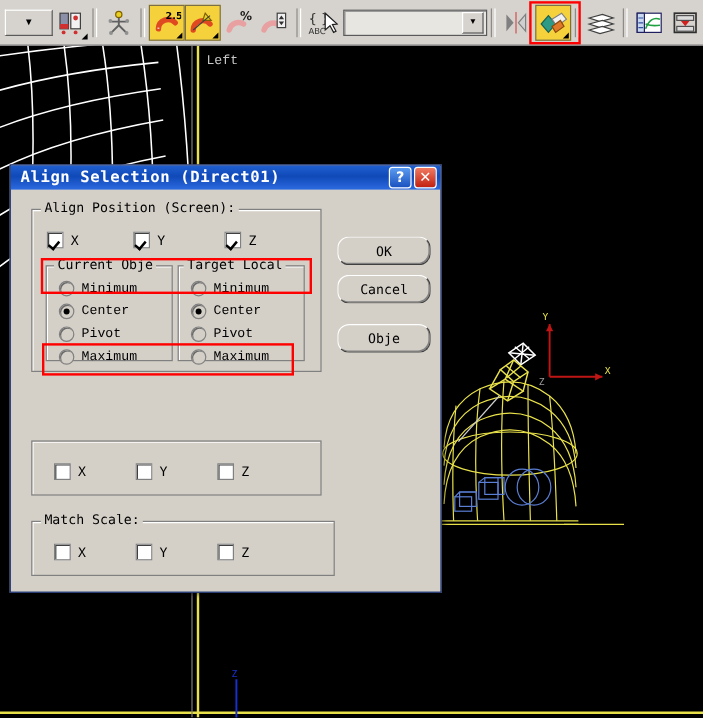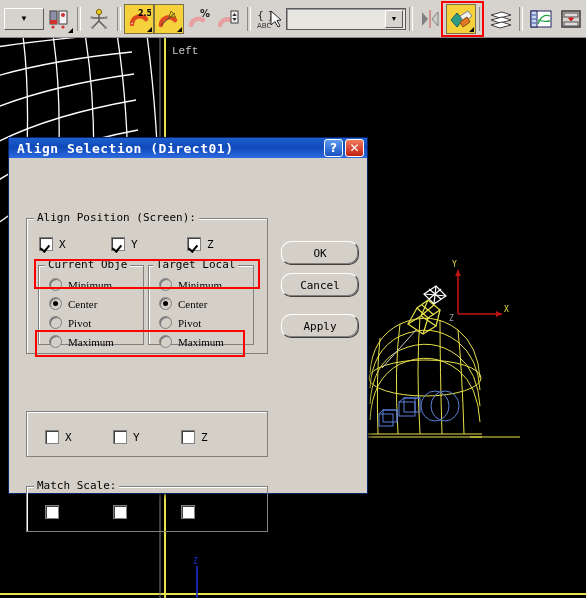--- a/index.html
+++ b/index.html
@@ -46,36 +46,36 @@
             display:flex;align-items:center;padding:0 3px 0 8px;box-sizing:border-box;}
   #title-text{flex:1;color:#fff;font-family:"DejaVu Sans Mono", monospace;
               font-size:13px;font-weight:bold;letter-spacing:.5px;}
   .tbtn{width:19px;height:18px;margin-left:2px;border-radius:3px;
         display:flex;align-items:center;justify-content:center;
         font-family:"DejaVu Sans", sans-serif;font-size:12px;font-weight:bold;color:#fff;
         border:1px solid #fff;box-sizing:border-box;}
   .tbtn.help{background:linear-gradient(to bottom,#5b9bf0,#1a52c0);}
   .tbtn.close{background:linear-gradient(to bottom,#f07a60,#c22010);}
 
-  #dlg-body{position:relative;padding:8px;margin-top:44px;}
+  #dlg-body{position:relative;padding:8px;}
   .group{position:absolute;border:1px solid #808080;box-shadow:1px 1px 0 #fff inset;}
   .group>.glabel{position:absolute;top:-8px;left:7px;background:#d4d0c8;padding:0 3px;
                  font-family:"DejaVu Sans Mono", monospace;font-size:11px;color:#000;white-space:nowrap;}
   .axisrow{position:absolute;display:flex;}
   .axis{display:flex;align-items:center;font-family:"DejaVu Sans Mono", monospace;font-size:11px;color:#000;}
   .cb{width:12px;height:12px;background:#fff;border:1px solid #808080;
       box-shadow:inset 1px 1px 0 #404040, inset -1px -1px 0 #fff;
       margin-right:6px;position:relative;}
   .cb.checked::after{content:"";position:absolute;left:2px;top:5px;width:4px;height:7px;
       border:solid #000;border-width:0 2px 2px 0;transform:rotate(40deg);}
   .rb{width:11px;height:11px;border-radius:50%;background:#d4d0c8;
       border:1px solid #808080;box-shadow:inset 1px 1px 0 #6b6b6b;margin-right:6px;position:relative;}
   .rb.checked::after{content:"";position:absolute;left:2.5px;top:2.5px;width:5px;height:5px;
       border-radius:50%;background:#000;}
-  .radio{display:flex;align-items:center;font-family:Liberation Serif, serif;
+  .radio{display:flex;align-items:center;font-family:Liberation Mono, monospace;
          font-size:11px;color:#000;margin-bottom:6px;}
   .dbtn{position:absolute;width:76px;height:22px;background:#d4d0c8;
         border-top:1px solid #fff;border-left:1px solid #fff;
         border-right:1px solid #404040;border-bottom:1px solid #404040;
         box-shadow:inset -1px -1px 0 #808080;
         display:flex;align-items:center;justify-content:center;
         font-family:"DejaVu Sans Mono", monospace;font-size:11px;color:#000;border-radius:10px;}
   .redbox{position:absolute;border:2px solid #ff0000;box-sizing:border-box;pointer-events:none;}
 </style>
 </head>
@@ -420,38 +420,38 @@
           <span class="cb"></span>
           <span>Y</span>
         </span>
         <span class="axis">
           <span class="cb"></span>
           <span>Z</span>
         </span>
       </div>
     </div>
 
-    <div class="group" style="left:17px;top:284px;width:240px;height:44px;">
+    <div class="group" style="left:17px;top:276px;width:240px;height:44px;padding-left:11px;">
       <span class="glabel">Match Scale:</span>
       <div class="axisrow" style="left:18px;top:18px;">
         <span class="axis" style="width:68px;">
           <span class="cb"></span>
           <span>X</span>
         </span>
         <span class="axis" style="width:68px;">
           <span class="cb"></span>
           <span>Y</span>
         </span>
         <span class="axis">
           <span class="cb"></span>
           <span>Z</span>
         </span>
       </div>
     </div>
 
     <div class="dbtn" style="left:272px;top:39px;">OK</div>
     <div class="dbtn" style="left:272px;top:71px;">Cancel</div>
-    <div class="dbtn" style="left:272px;top:112px;">Apply</div>
+    <div class="dbtn" style="left:272px;top:112px;">Obje</div>
 
     <div class="redbox" style="left:25px;top:57px;width:226px;height:30px;"></div>
     <div class="redbox" style="left:26px;top:128px;width:210px;height:27px;"></div>
   </div>
 </div>
 
 </body></html>

